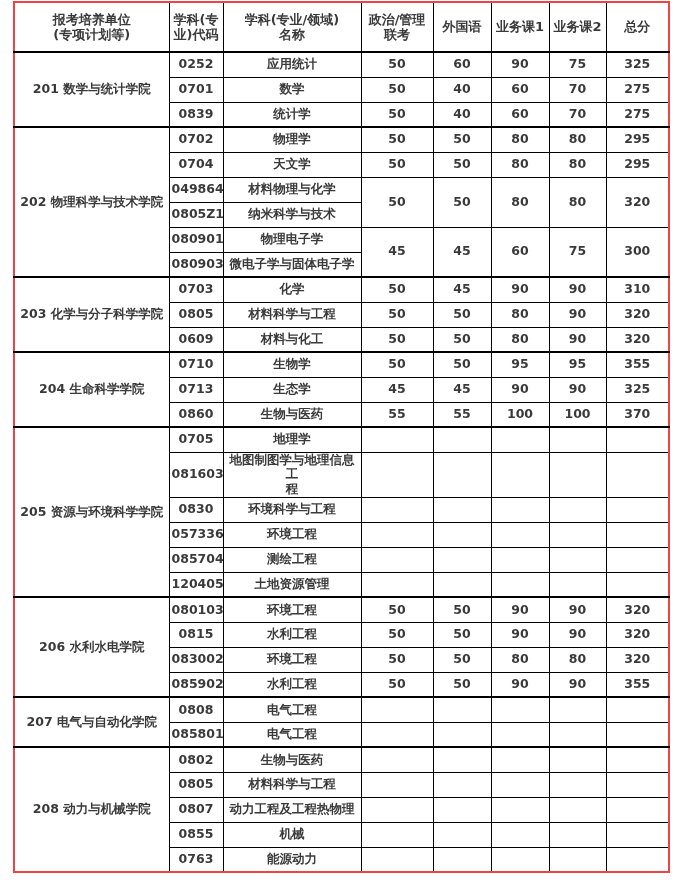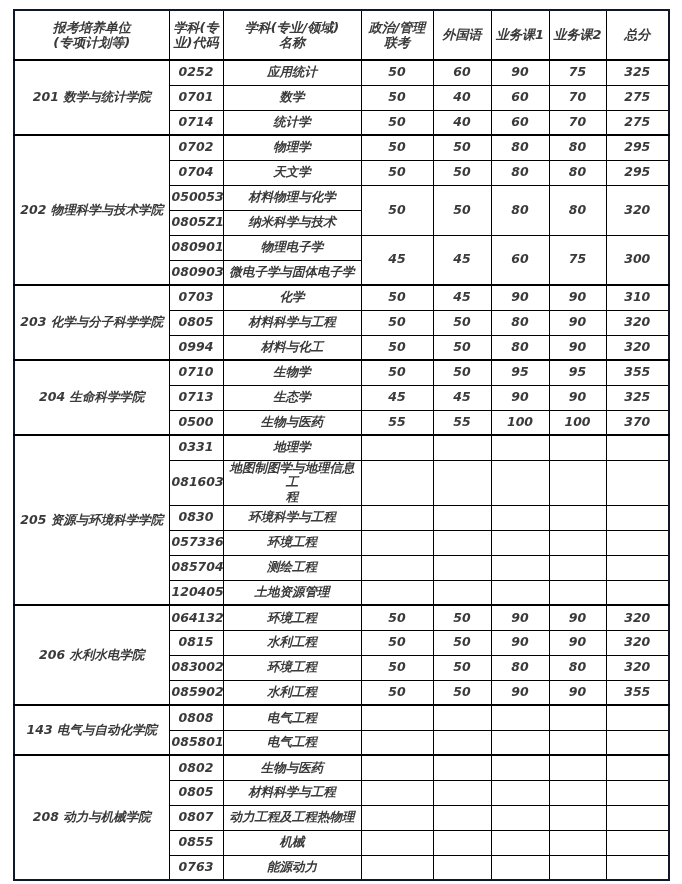--- a/index.html
+++ b/index.html
@@ -2,25 +2,24 @@
 <html><head>
 <meta charset="utf-8">
 <style>
   html,body{margin:0;padding:0;background:#ffffff;}
   body{
     width:682px;height:884px;position:relative;
     font-family:"DejaVu Sans","Liberation Sans",sans-serif;
     color:#3a3a3a;
   }
   .score-table{
-    position:absolute;left:13px;top:9px;
+    position:absolute;left:13px;top:1px;
     border-collapse:collapse;table-layout:fixed;
     width:657px;
-    border:2px solid #0f172a;
-    font-style:italic;
+    border:2px solid #ef4444;
   }
   .score-table th,.score-table td{
     border:1px solid #000;
     text-align:center;vertical-align:middle;
     padding:0 2px;overflow:hidden;
     font-size:12.5px;font-weight:bold;color:#3a3a3a;
     line-height:1.18;
   }
   .score-table thead th{
     height:48px;font-size:13px;white-space:pre-line;
@@ -86,21 +85,21 @@
     <tr class="h29">
       <td>0701</td>
       <td>数学</td>
       <td>50</td>
       <td>40</td>
       <td>60</td>
       <td>70</td>
       <td>275</td>
     </tr>
     <tr class="h29">
-      <td>0714</td>
+      <td>0839</td>
       <td>统计学</td>
       <td>50</td>
       <td>40</td>
       <td>60</td>
       <td>70</td>
       <td>275</td>
     </tr>
 
     <tr class="sec h26">
       <td rowspan="6">202 物理科学与技术学院</td>
@@ -115,21 +114,21 @@
     <tr class="h26">
       <td>0704</td>
       <td>天文学</td>
       <td>50</td>
       <td>50</td>
       <td>80</td>
       <td>80</td>
       <td>295</td>
     </tr>
     <tr class="h26">
-      <td>050053</td>
+      <td>049864</td>
       <td>材料物理与化学</td>
       <td rowspan="2">50</td>
       <td rowspan="2">50</td>
       <td rowspan="2">80</td>
       <td rowspan="2">80</td>
       <td rowspan="2">320</td>
     </tr>
     <tr class="h26">
       <td>0805Z1</td>
       <td>纳米科学与技术</td>
@@ -161,21 +160,21 @@
     <tr class="h26">
       <td>0805</td>
       <td>材料科学与工程</td>
       <td>50</td>
       <td>50</td>
       <td>80</td>
       <td>90</td>
       <td>320</td>
     </tr>
     <tr class="h26">
-      <td>0994</td>
+      <td>0609</td>
       <td>材料与化工</td>
       <td>50</td>
       <td>50</td>
       <td>80</td>
       <td>90</td>
       <td>320</td>
     </tr>
 
     <tr class="sec">
       <td rowspan="3">204 生命科学学院</td>
@@ -190,32 +189,32 @@
     <tr>
       <td>0713</td>
       <td>生态学</td>
       <td>45</td>
       <td>45</td>
       <td>90</td>
       <td>90</td>
       <td>325</td>
     </tr>
     <tr>
-      <td>0500</td>
+      <td>0860</td>
       <td>生物与医药</td>
       <td>55</td>
       <td>55</td>
       <td>100</td>
       <td>100</td>
       <td>370</td>
     </tr>
 
     <tr class="sec">
       <td rowspan="6">205 资源与环境科学学院</td>
-      <td>0331</td>
+      <td>0705</td>
       <td>地理学</td>
       <td></td>
       <td></td>
       <td></td>
       <td></td>
       <td></td>
     </tr>
     <tr>
       <td>081603</td>
       <td class="wrap">地图制图学与地理信息工
@@ -258,21 +257,21 @@
       <td>土地资源管理</td>
       <td></td>
       <td></td>
       <td></td>
       <td></td>
       <td></td>
     </tr>
 
     <tr class="sec">
       <td rowspan="4">206 水利水电学院</td>
-      <td>064132</td>
+      <td>080103</td>
       <td>环境工程</td>
       <td>50</td>
       <td>50</td>
       <td>90</td>
       <td>90</td>
       <td>320</td>
     </tr>
     <tr>
       <td>0815</td>
       <td>水利工程</td>
@@ -295,21 +294,21 @@
       <td>085902</td>
       <td>水利工程</td>
       <td>50</td>
       <td>50</td>
       <td>90</td>
       <td>90</td>
       <td>355</td>
     </tr>
 
     <tr class="sec">
-      <td rowspan="2">143 电气与自动化学院</td>
+      <td rowspan="2">207 电气与自动化学院</td>
       <td>0808</td>
       <td>电气工程</td>
       <td></td>
       <td></td>
       <td></td>
       <td></td>
       <td></td>
     </tr>
     <tr>
       <td>085801</td>

